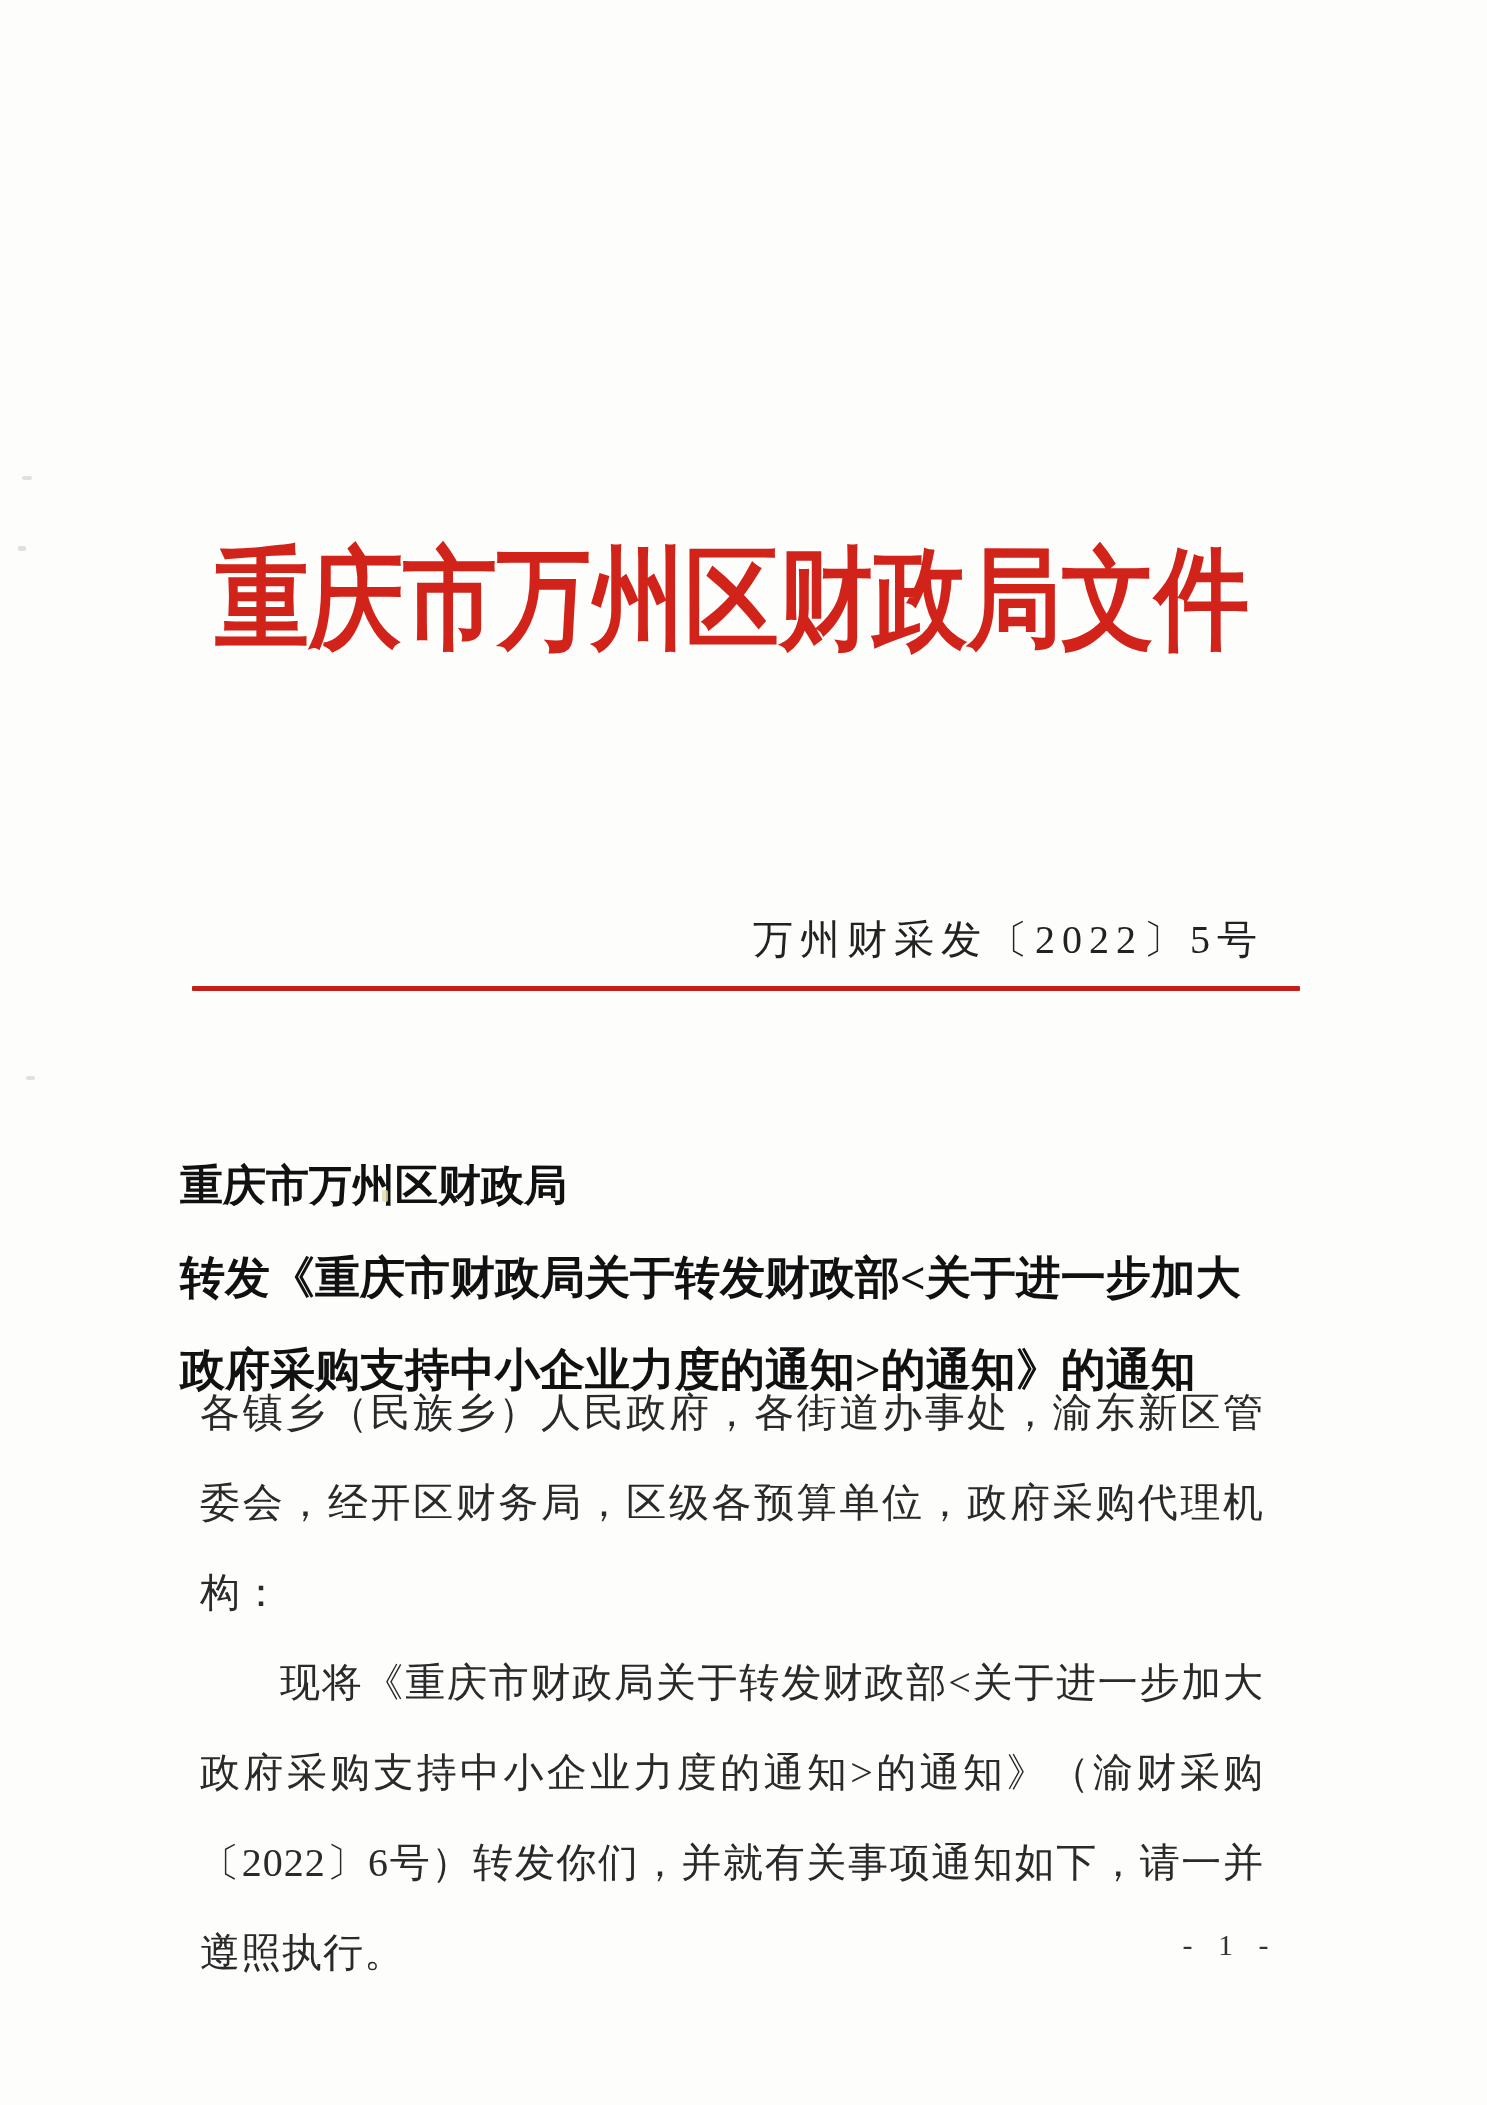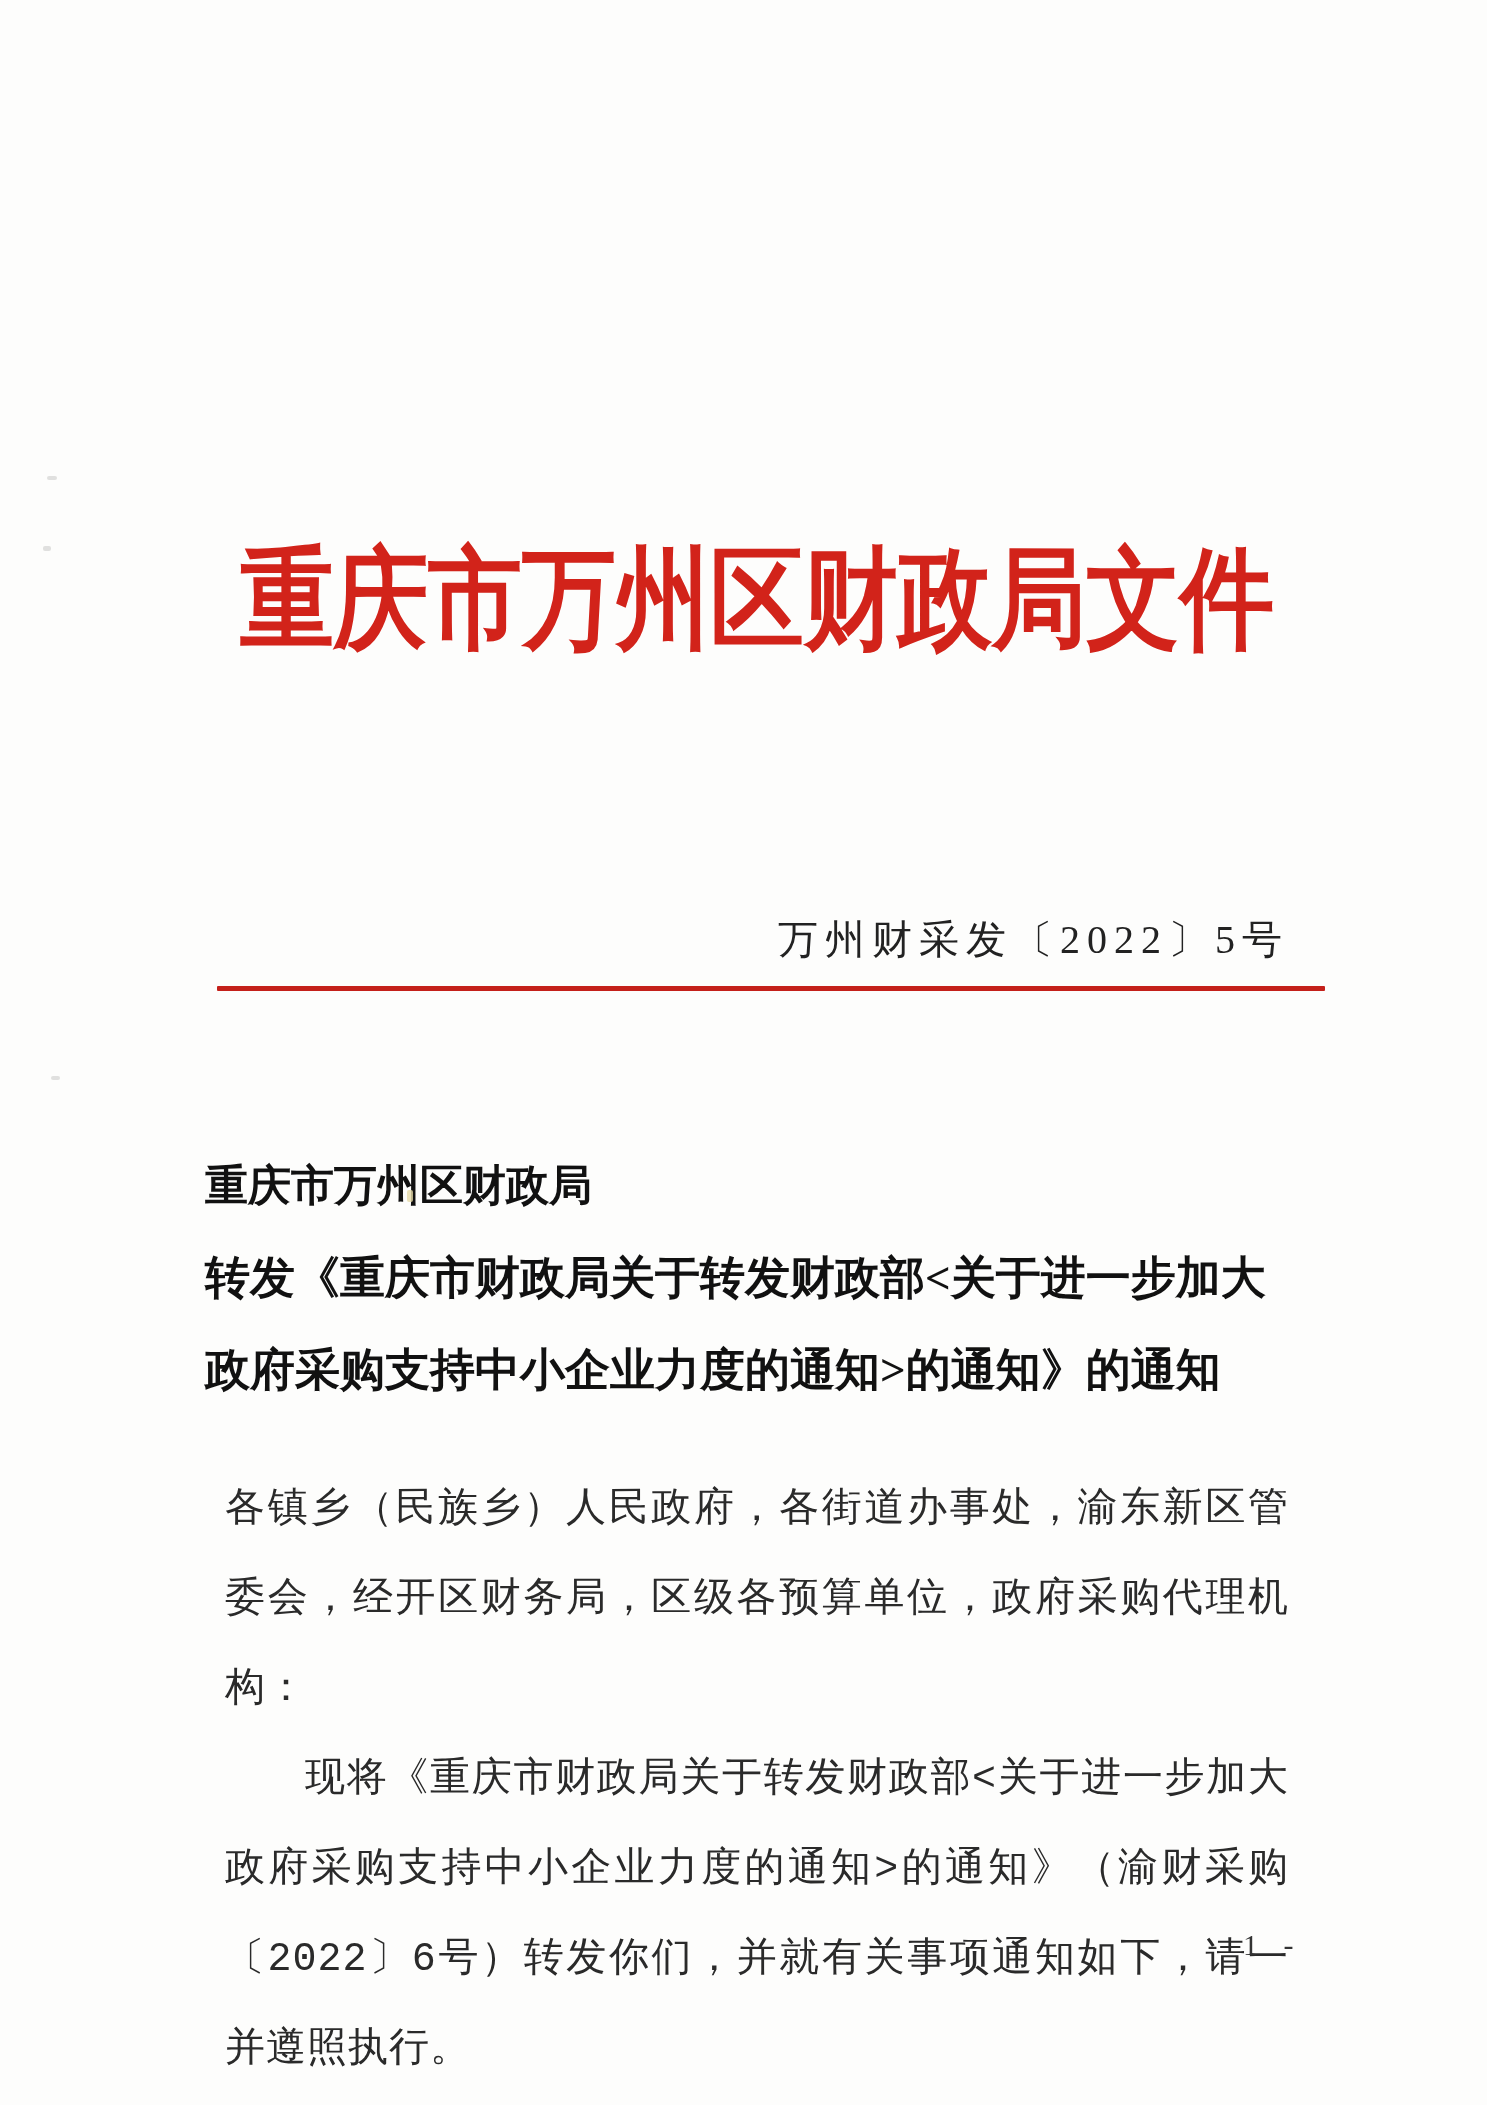--- a/index.html
+++ b/index.html
@@ -4,21 +4,21 @@
 <style>
   html,body{margin:0;padding:0;}
   body{
     width:1487px;height:2105px;
     background:#fdfdfc;
     position:relative;
     font-family:"Liberation Serif","DejaVu Serif",serif;
     color:#1c1c1c;
     overflow:hidden;
   }
-  .page{position:absolute;inset:0;margin-left:25px;}
+  .page{position:absolute;inset:0;}
 
   
   .letterhead{
     position:absolute;
     top:503px;left:200px;width:1064px;height:192px;
     text-align:center;
     font-size:94px;
     font-weight:900;
     line-height:192px;
     letter-spacing:0px;
@@ -52,28 +52,27 @@
     font-weight:bold;
     font-size:45px;
     line-height:92px;
     color:#111;
   }
   .doc-title .t1{font-size:43px;}
 
   
   .doc-body{
     position:absolute;
-    top:1465px;left:200px;width:1064px;
+    top:1368px;left:200px;width:1064px;
     font-size:40px;
     line-height:90px;
     color:#2a2a2a;
     text-align:justify;
     text-justify:inter-character;
     letter-spacing:1px;
-    font-family:Liberation Mono, monospace;
   }
   .doc-body p{margin:0;}
   .doc-body p.indent{text-indent:2em;}
 
   
   .page-number{
     position:absolute;
     top:1928px;left:1150px;width:160px;
     text-align:center;
     font-size:30px;

